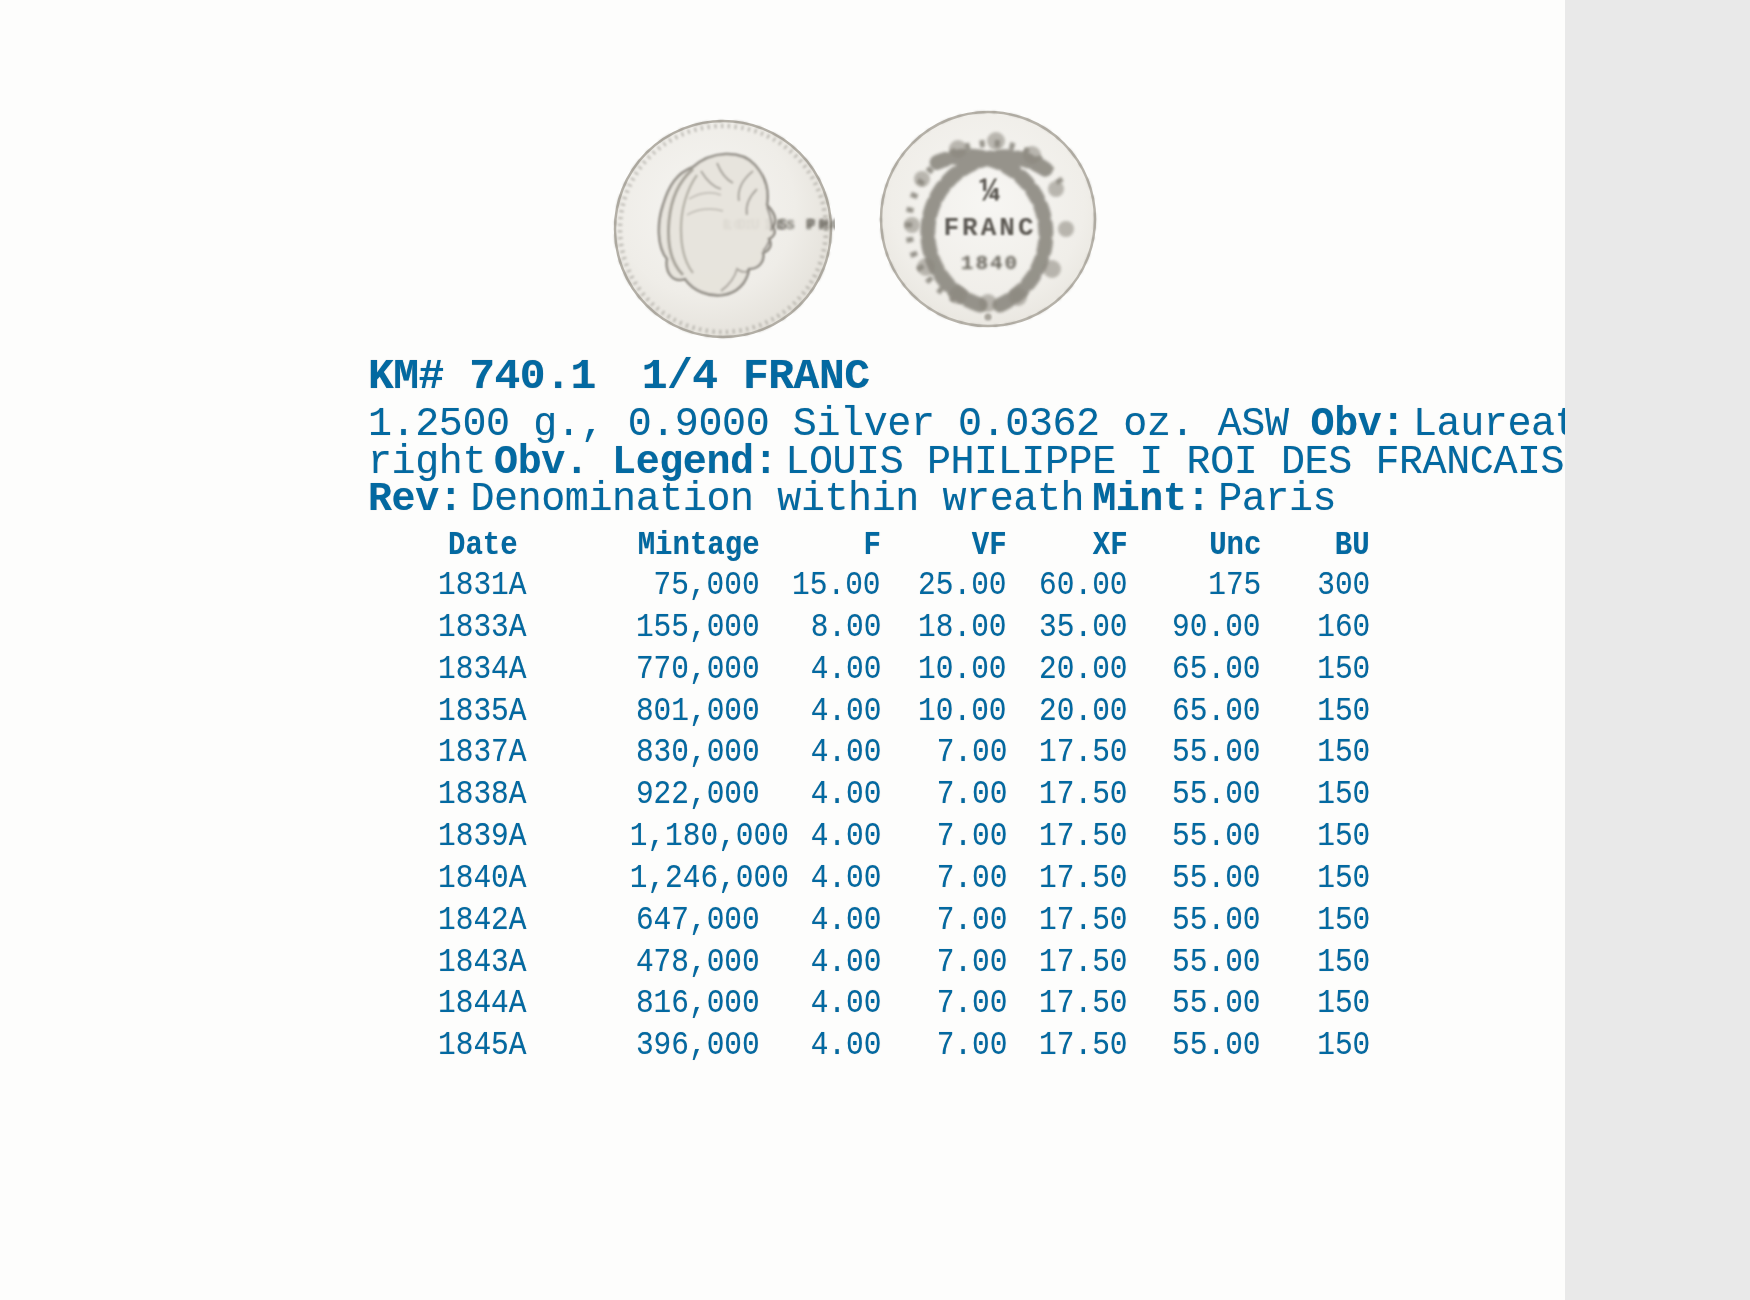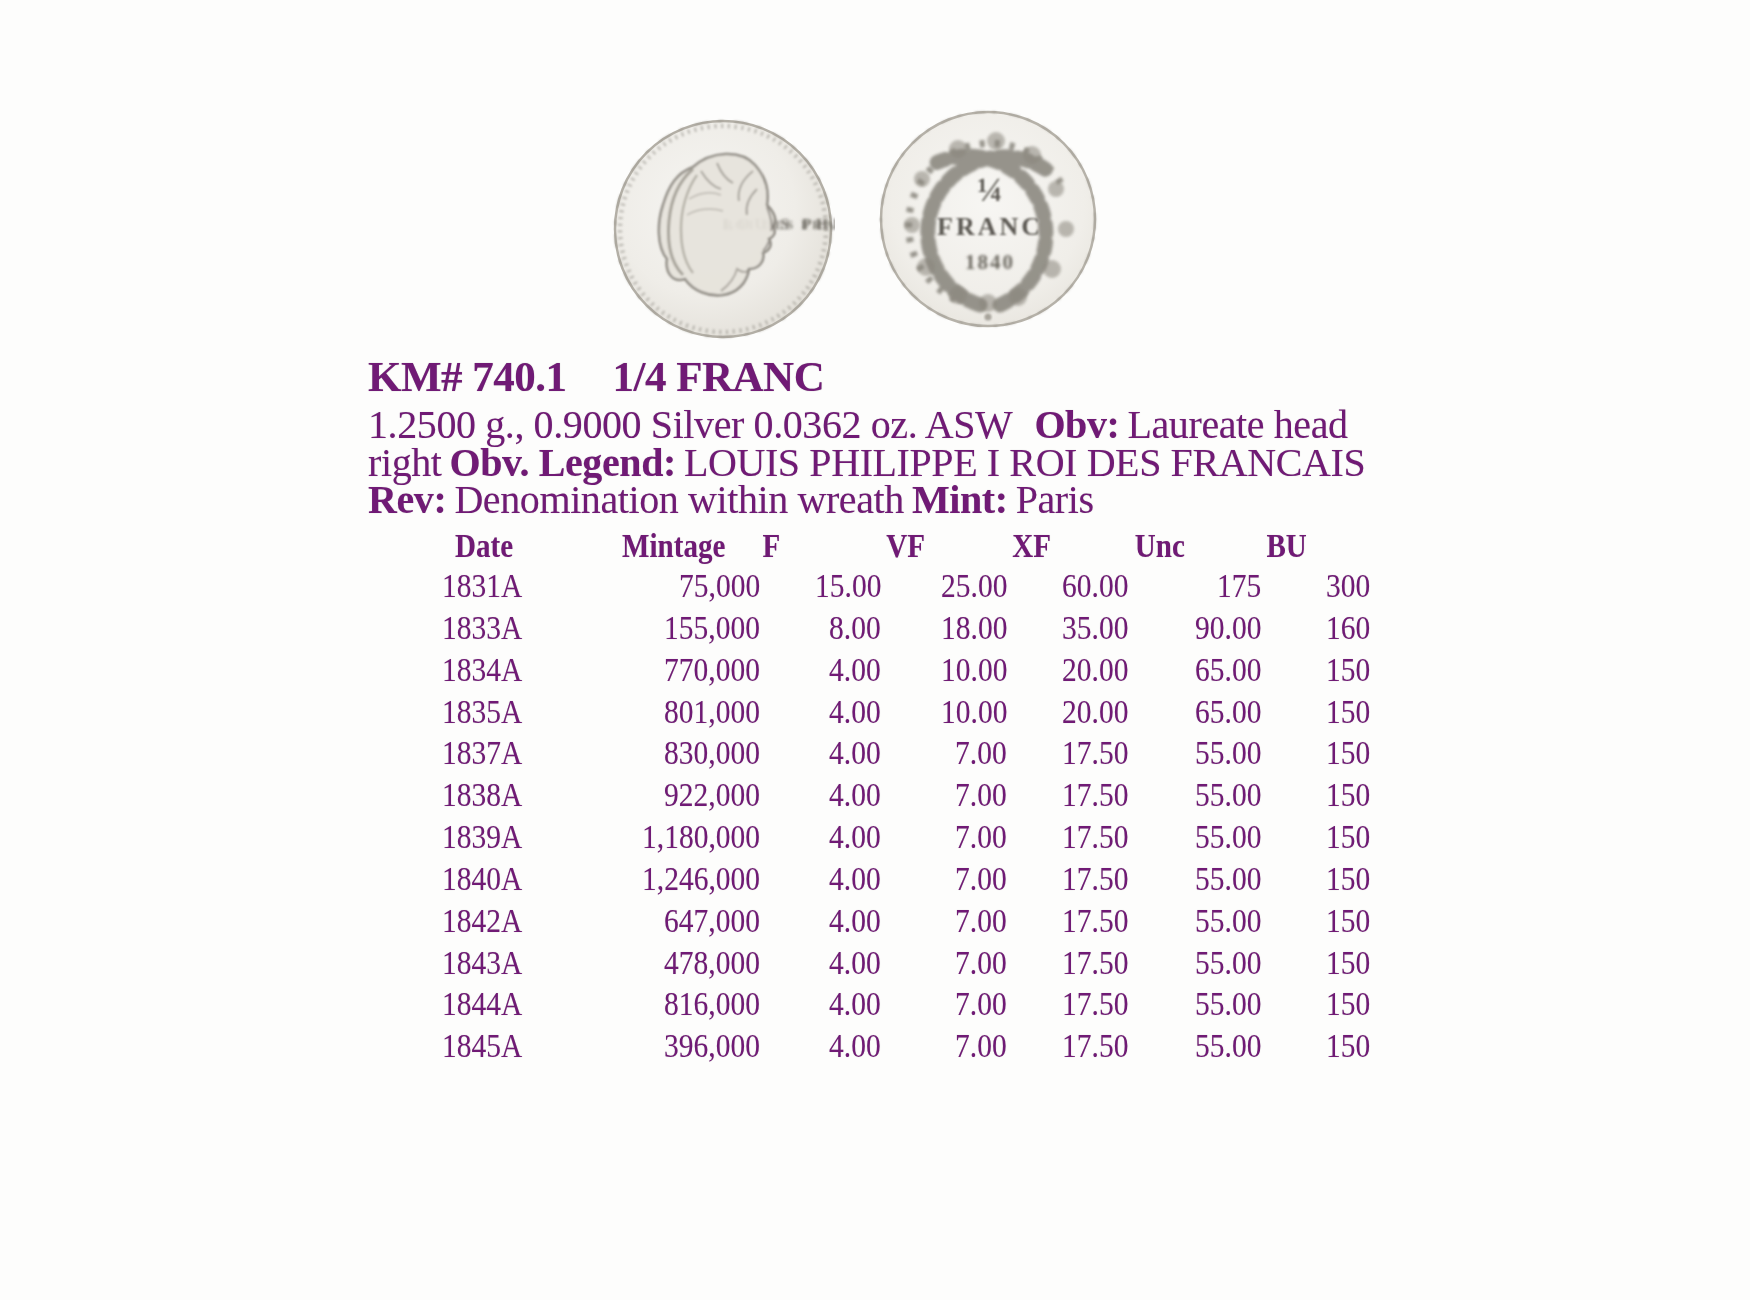--- a/index.html
+++ b/index.html
@@ -1,21 +1,21 @@
 <!DOCTYPE html>
 <html><head>
 <meta charset="utf-8">
 <style>
   html,body{margin:0;padding:0;background:#e9e9e9;}
   .page{
     position:relative;
-    width:1750px;height:1300px;
+    width:1565px;height:1300px;
     background:#fdfdfc;
-    font-family:Liberation Serif, serif;
-    color:#701a75;
+    font-family:Liberation Mono, monospace;
+    color:#0369a1;
     overflow:hidden;
   }
   
   .coin{position:absolute;}
   .coin svg{display:block;}
   
   .heading{
     position:absolute;left:368px;top:352px;
     font-size:43px;font-weight:bold;letter-spacing:-0.5px;
     white-space:nowrap;
@@ -41,21 +41,21 @@
   }
   .price-table col.c0{width:240px;}
   .price-table col.c1{width:152px;}
   .price-table col.c2{width:121px;}
   .price-table col.c3{width:126px;}
   .price-table col.c4{width:121px;}
   .price-table col.c5{width:133px;}
   .price-table col.c6{width:109px;}
   .price-table th{
     font-size:33px;font-weight:bold;padding:0;
-    height:38px;line-height:38px;text-align:left;vertical-align:bottom;
+    height:38px;line-height:38px;text-align:right;vertical-align:bottom;
     white-space:nowrap;
   }
   .price-table td{
     font-size:33.5px;padding:0;
     height:41.85px;line-height:41.85px;text-align:right;vertical-align:bottom;
     white-space:nowrap;
   }
   .price-table th:first-child,.price-table td:first-child{text-align:center;}
   .price-table .sq{display:inline-block;transform:scaleX(.88);transform-origin:100% 50%;}
   .price-table th:first-child .sq,.price-table td:first-child .sq{transform-origin:0 50%;}

